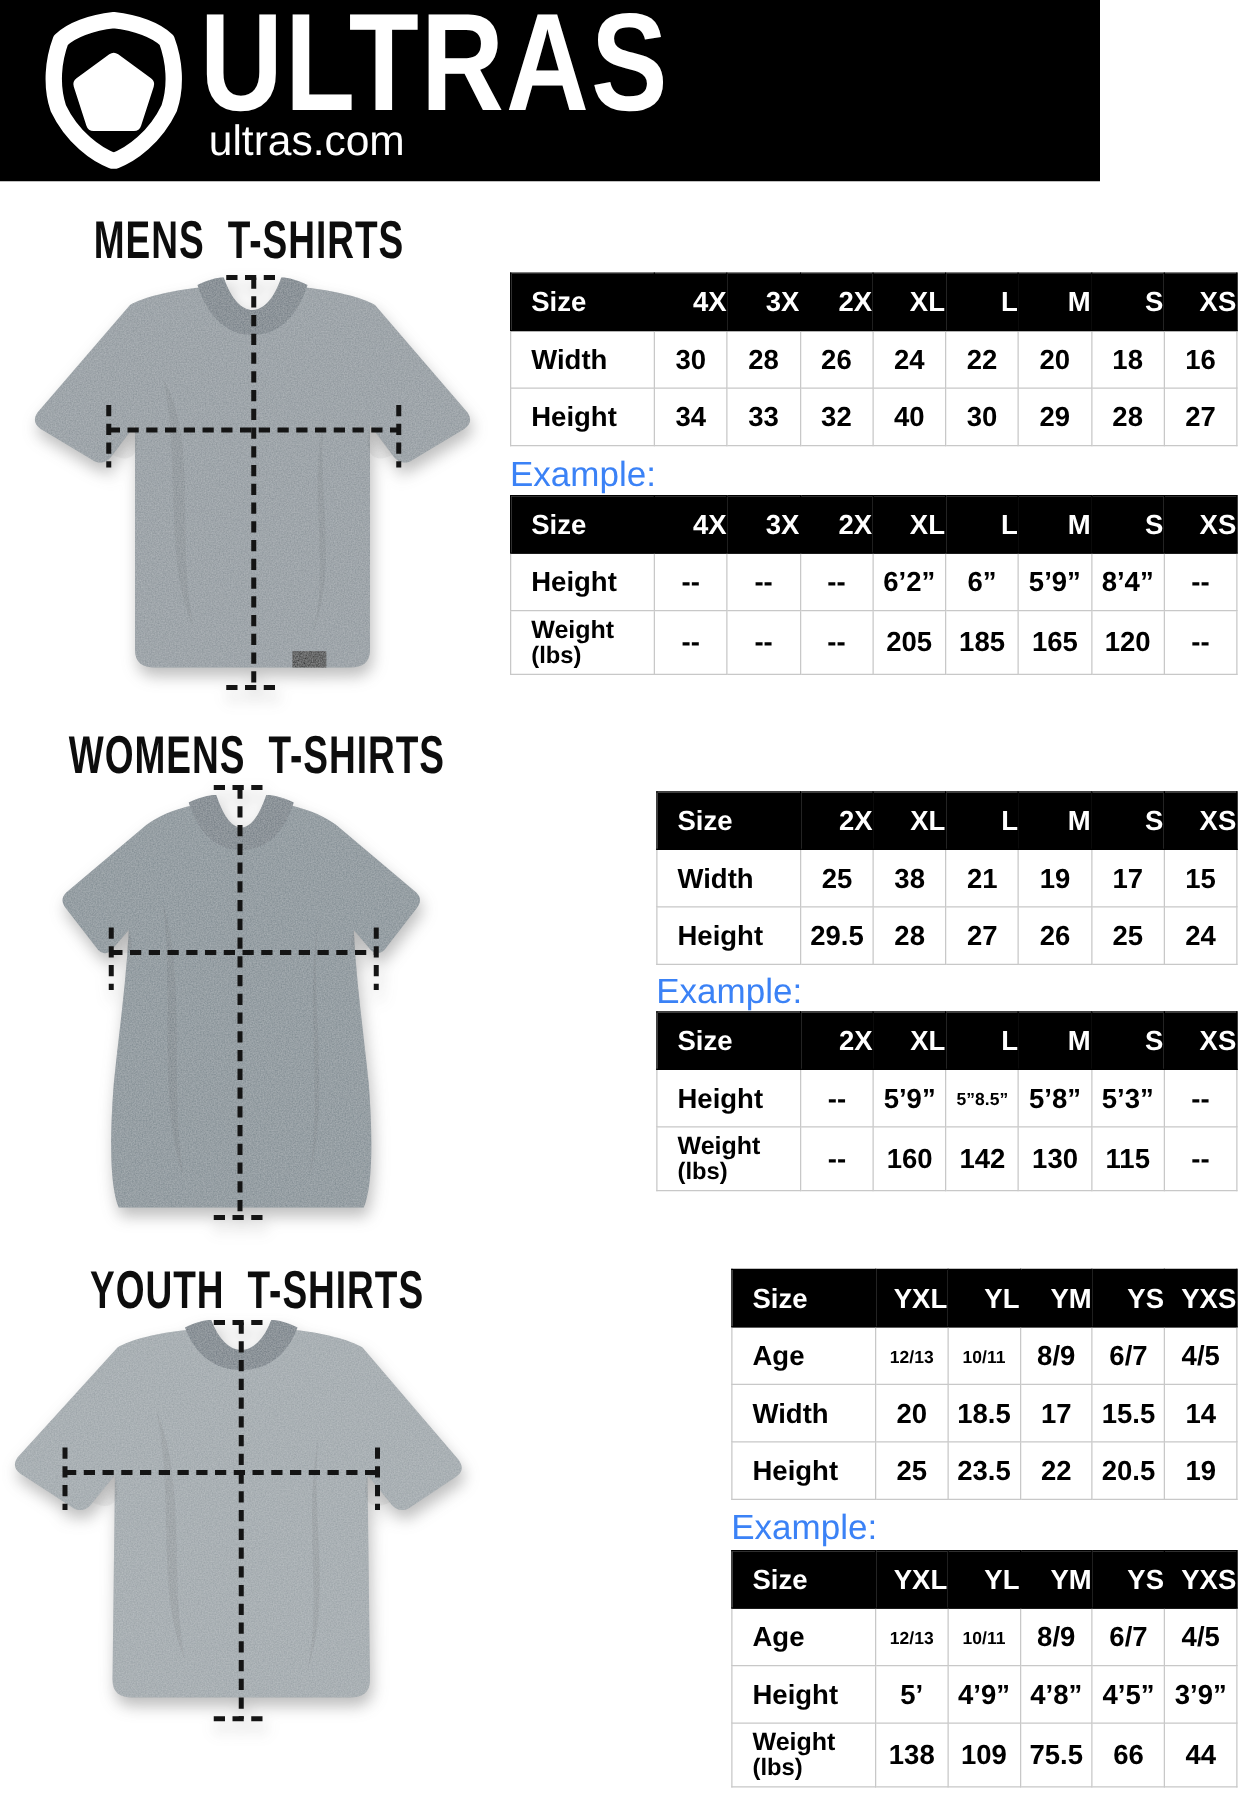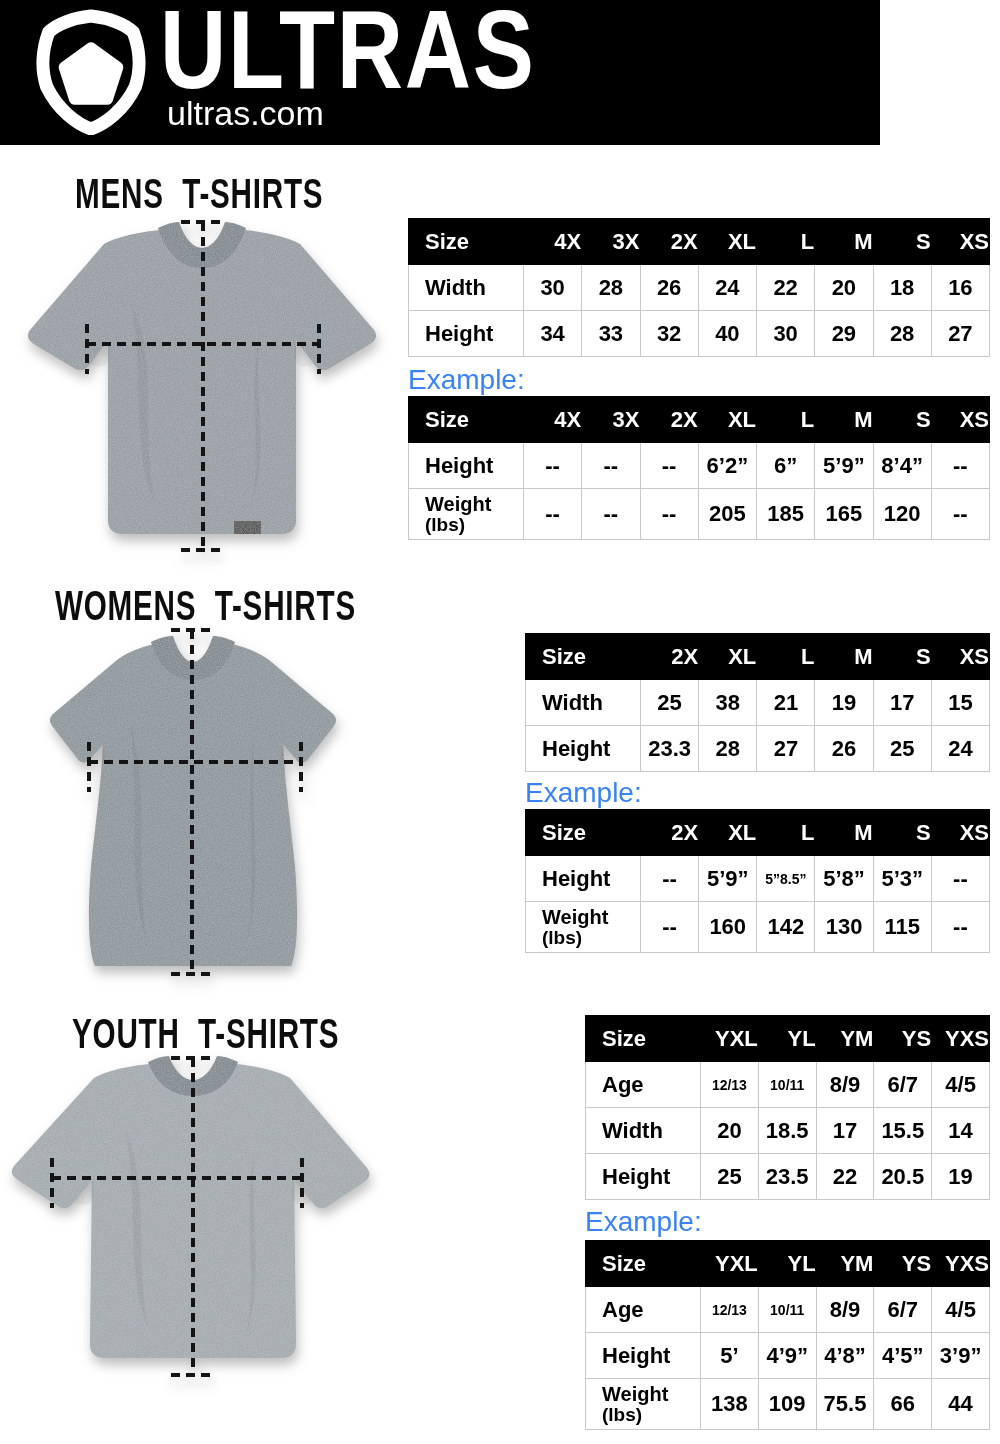--- a/index.html
+++ b/index.html
@@ -257,21 +257,21 @@
         <td class="lbl">Width</td>
         <td>25</td>
         <td>38</td>
         <td>21</td>
         <td>19</td>
         <td>17</td>
         <td>15</td>
       </tr>
       <tr>
         <td class="lbl">Height</td>
-        <td>23.3</td>
+        <td>29.5</td>
         <td>28</td>
         <td>27</td>
         <td>26</td>
         <td>25</td>
         <td>24</td>
       </tr>
     </tbody>
   </table>
 
 <div class="example" style="left:525px;top:779px">Example:</div>

